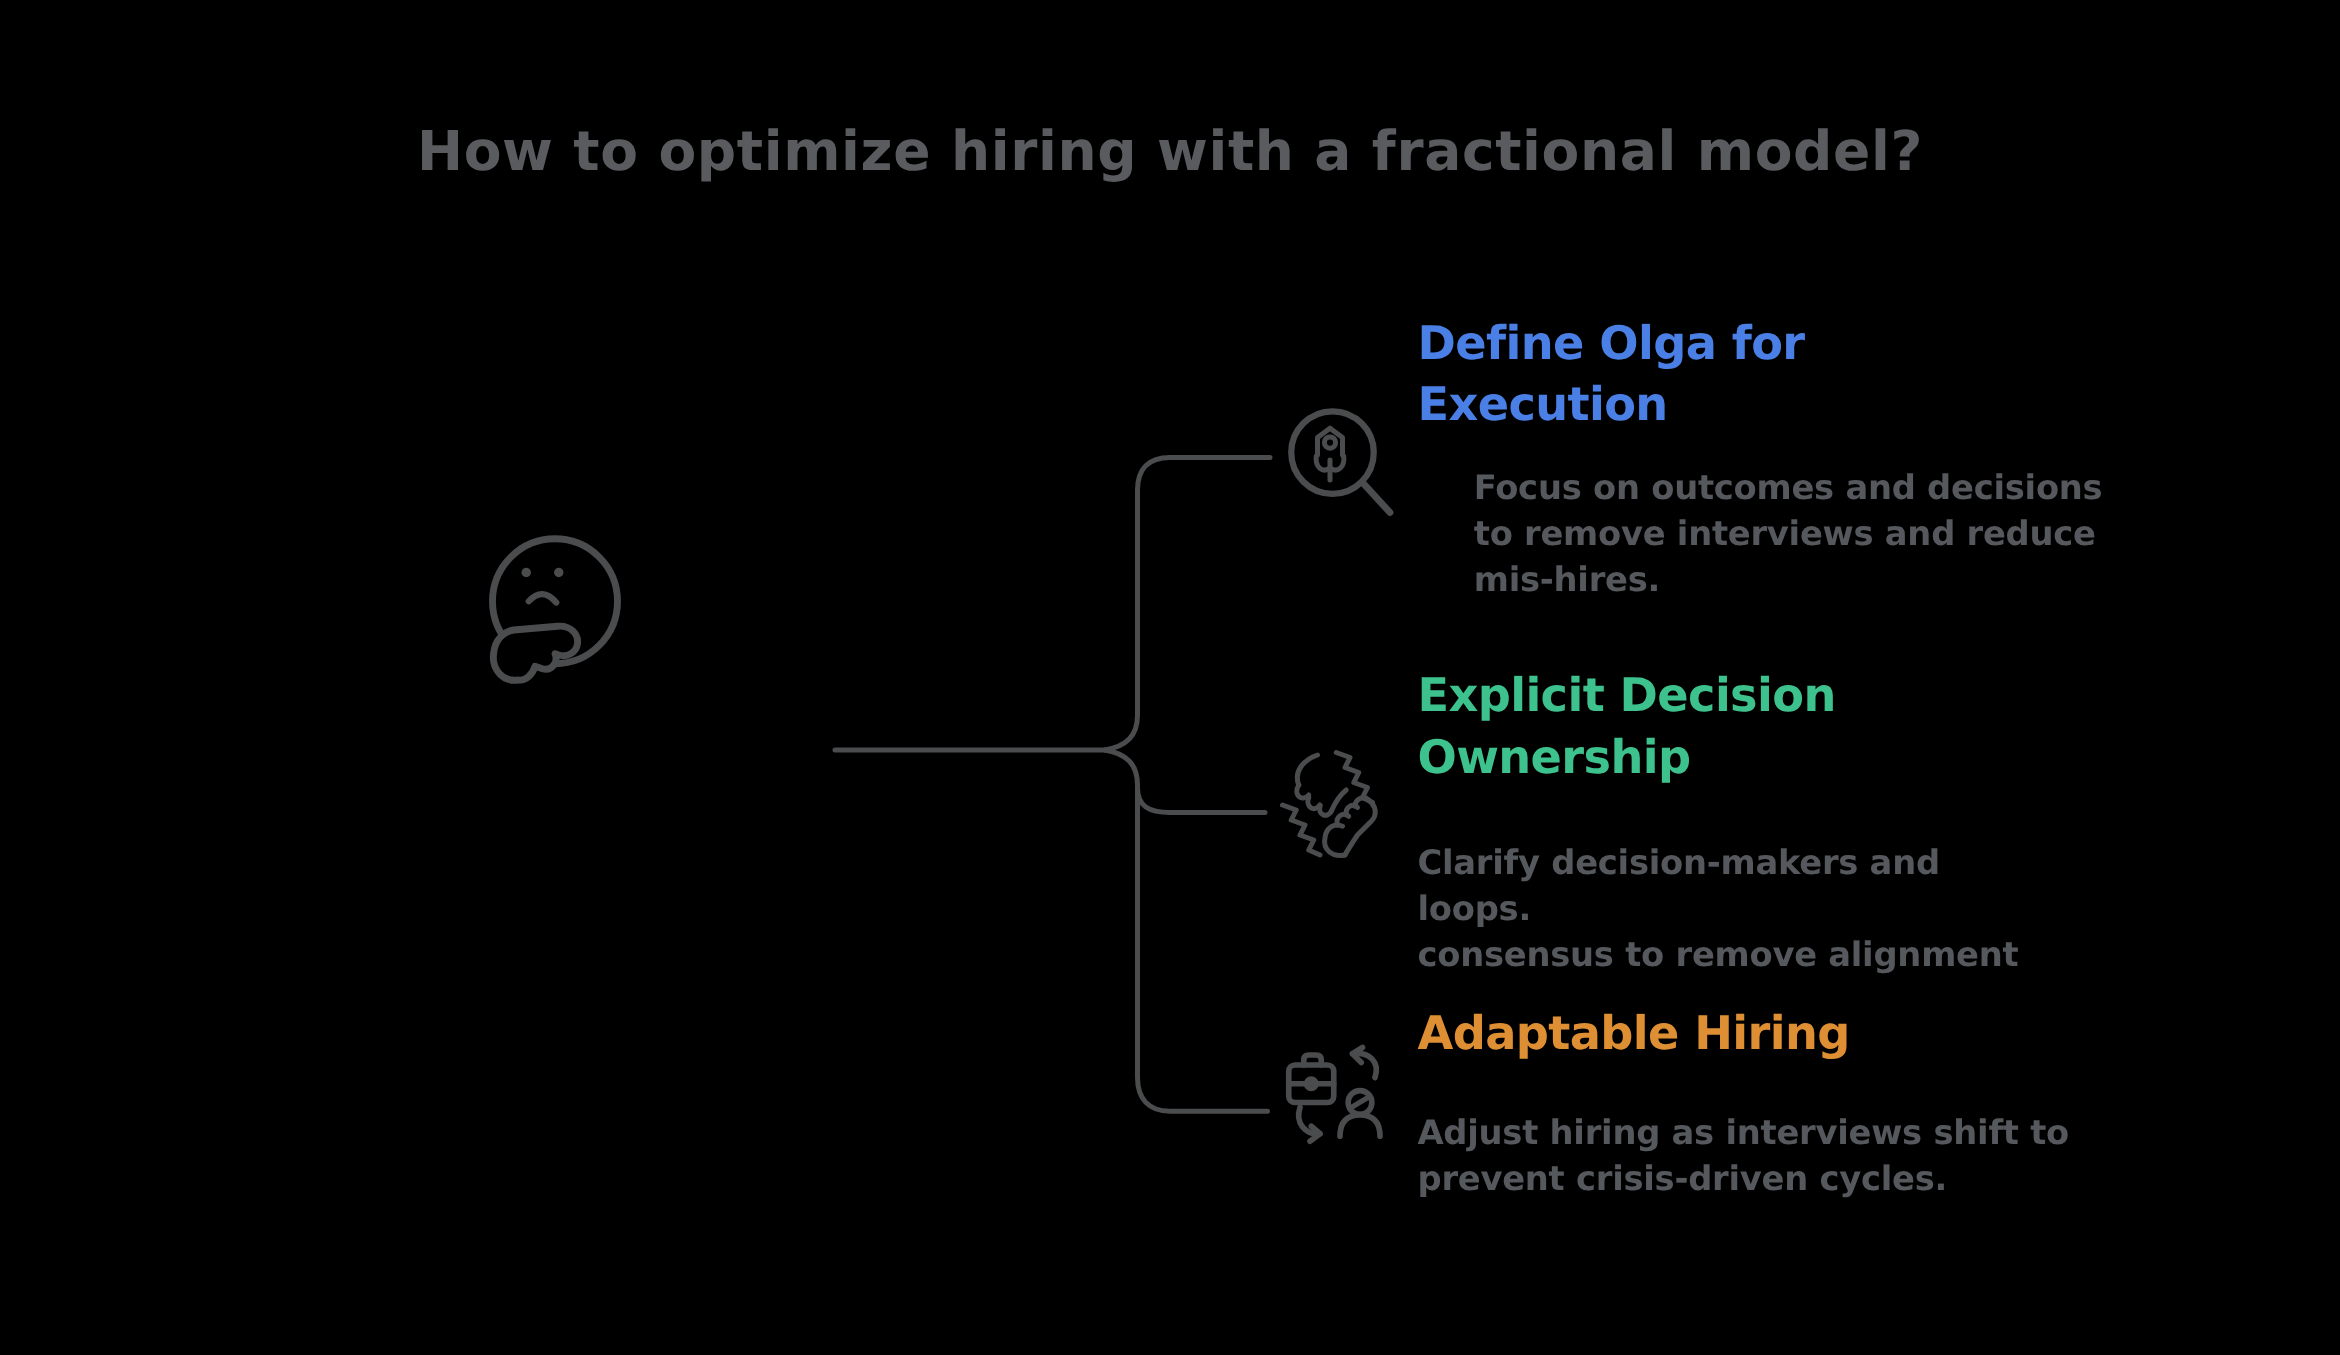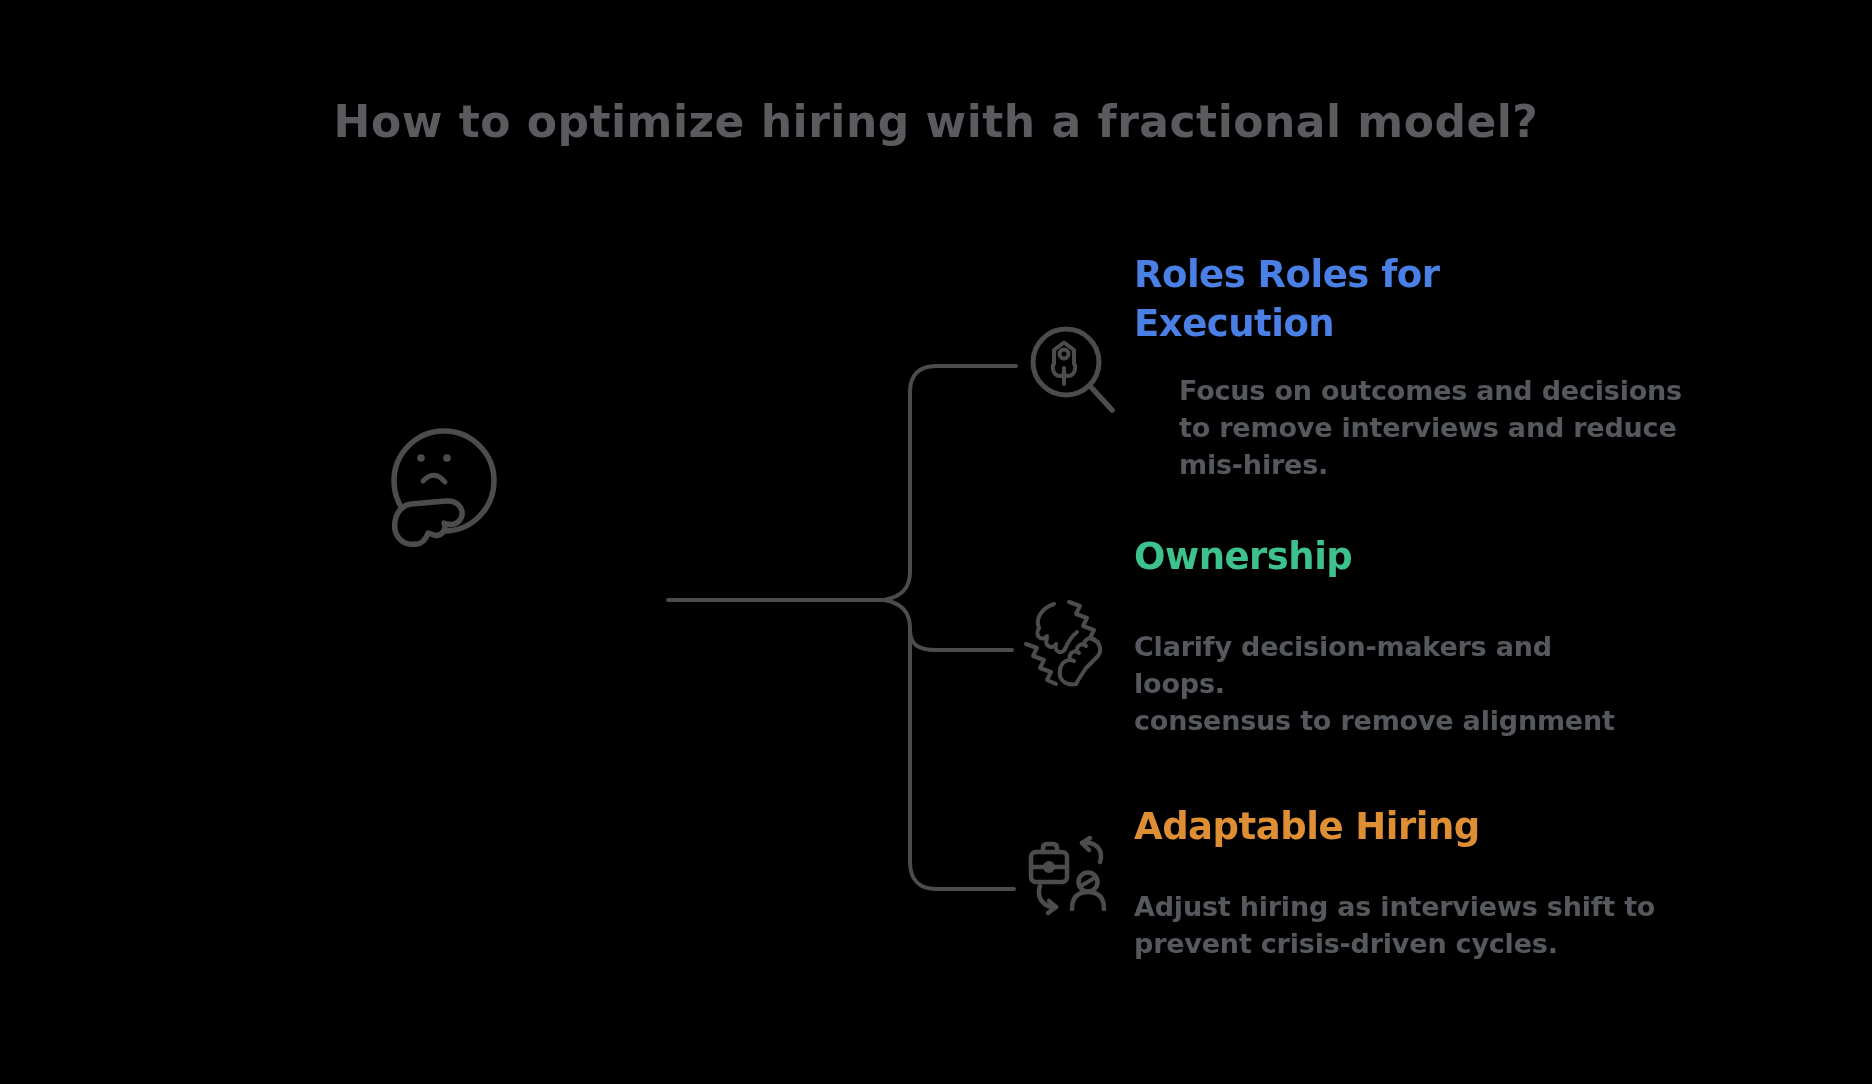--- a/index.html
+++ b/index.html
@@ -16,21 +16,21 @@
   .b-icon2{left:1016px;top:594px;}
   .b-icon3{left:1026px;top:838px;}
   .btitle{position:absolute;left:1134px;font-size:37px;font-weight:bold;
           line-height:49px;letter-spacing:-.5px;}
   .bbody{position:absolute;left:1134px;width:540px;font-size:27px;font-weight:bold;
          line-height:37px;letter-spacing:-.2px;color:#55585c;}
   .t1{top:250px;color:#4a80e6;}
   .t2{top:532px;color:#3dc28d;}
   .t3{top:802px;color:#de8f33;}
   .d1{top:372px;margin-left:45px;}
-  .d2{top:628px;}
+  .d2{top:672px;}
   .d3{top:888px;}
   .stroke{fill:none;stroke:#4a4c4e;stroke-linecap:round;stroke-linejoin:round;}
 </style>
 </head>
 <body>
 
 <div class="canvas">
 
   <div class="page-title">How to optimize hiring with a fractional model?</div>
 
@@ -55,21 +55,21 @@
   <svg class="b-icon1" width="88" height="92" viewBox="0 0 88 92">
     <circle class="stroke" cx="38" cy="38" r="33" stroke-width="5"></circle>
     <path class="stroke" d="M62 62 L84 86" stroke-width="5.5"></path>
     <path class="stroke" stroke-width="4" d="M26 40 L26 26 L36 18.5 L46 26 L46 40"></path>
     <circle class="stroke" cx="36" cy="30" r="4.5" stroke-width="4"></circle>
     <path class="stroke" stroke-width="4" d="M25 41 C24 50 30 54 35 51"></path>
     <path class="stroke" stroke-width="4" d="M47 41 C48 50 42 54 37 51"></path>
     <path class="stroke" stroke-width="4" d="M36 44 V60"></path>
   </svg>
   <div class="btitle t1">
-    <div>Roles Roles for</div>
+    <div>Define Olga for</div>
     <div>Execution</div>
   </div>
   <div class="bbody d1">
     <div>Focus on outcomes and decisions</div>
     <div>to remove interviews and reduce</div>
     <div>mis-hires.</div>
   </div>
 
   <svg class="b-icon2" width="96" height="100" viewBox="0 0 96 100">
     <path class="stroke" stroke-width="4" d="M38 10 C26 14 19 24 23 34"></path>
@@ -78,20 +78,21 @@
     <path class="stroke" stroke-width="4" d="M40 51 C38 58 46 61 49 55"></path>
     <path class="stroke" stroke-width="4" d="M49 55 C52 48 56 42 61 38"></path>
     <path class="stroke" stroke-width="4" d="M60 90 C50 92 42 86 44 76 C45 68 52 64 58 67"></path>
     <path class="stroke" stroke-width="4" d="M54 66 C52 59 59 55 63 59"></path>
     <path class="stroke" stroke-width="4" d="M61 58 C60 51 67 48 70 52"></path>
     <path class="stroke" stroke-width="4" d="M68 51 C68 45 75 42 79 46 C85 51 86 58 81 63 L70 74 C66 80 62 86 60 90"></path>
     <path class="stroke" stroke-width="4" d="M53 8 L64 12 L60 20 L71 24 L67 32 L78 36 L74 44 L82 48"></path>
     <path class="stroke" stroke-width="4" d="M10 50 L21 54 L17 62 L28 66 L24 74 L35 78 L31 86 L40 90"></path>
   </svg>
   <div class="btitle t2">
+    <div>Explicit Decision</div>
     <div>Ownership</div>
   </div>
   <div class="bbody d2">
     <div>Clarify decision-makers and</div>
     <div>loops.</div>
     <div>consensus to remove alignment</div>
   </div>
 
   <svg class="b-icon3" width="82" height="76" viewBox="0 0 82 76">
     <path class="stroke" stroke-width="4.5" d="M17 14 V10 Q17 6 21 6 H27 Q31 6 31 10 V14"></path>

